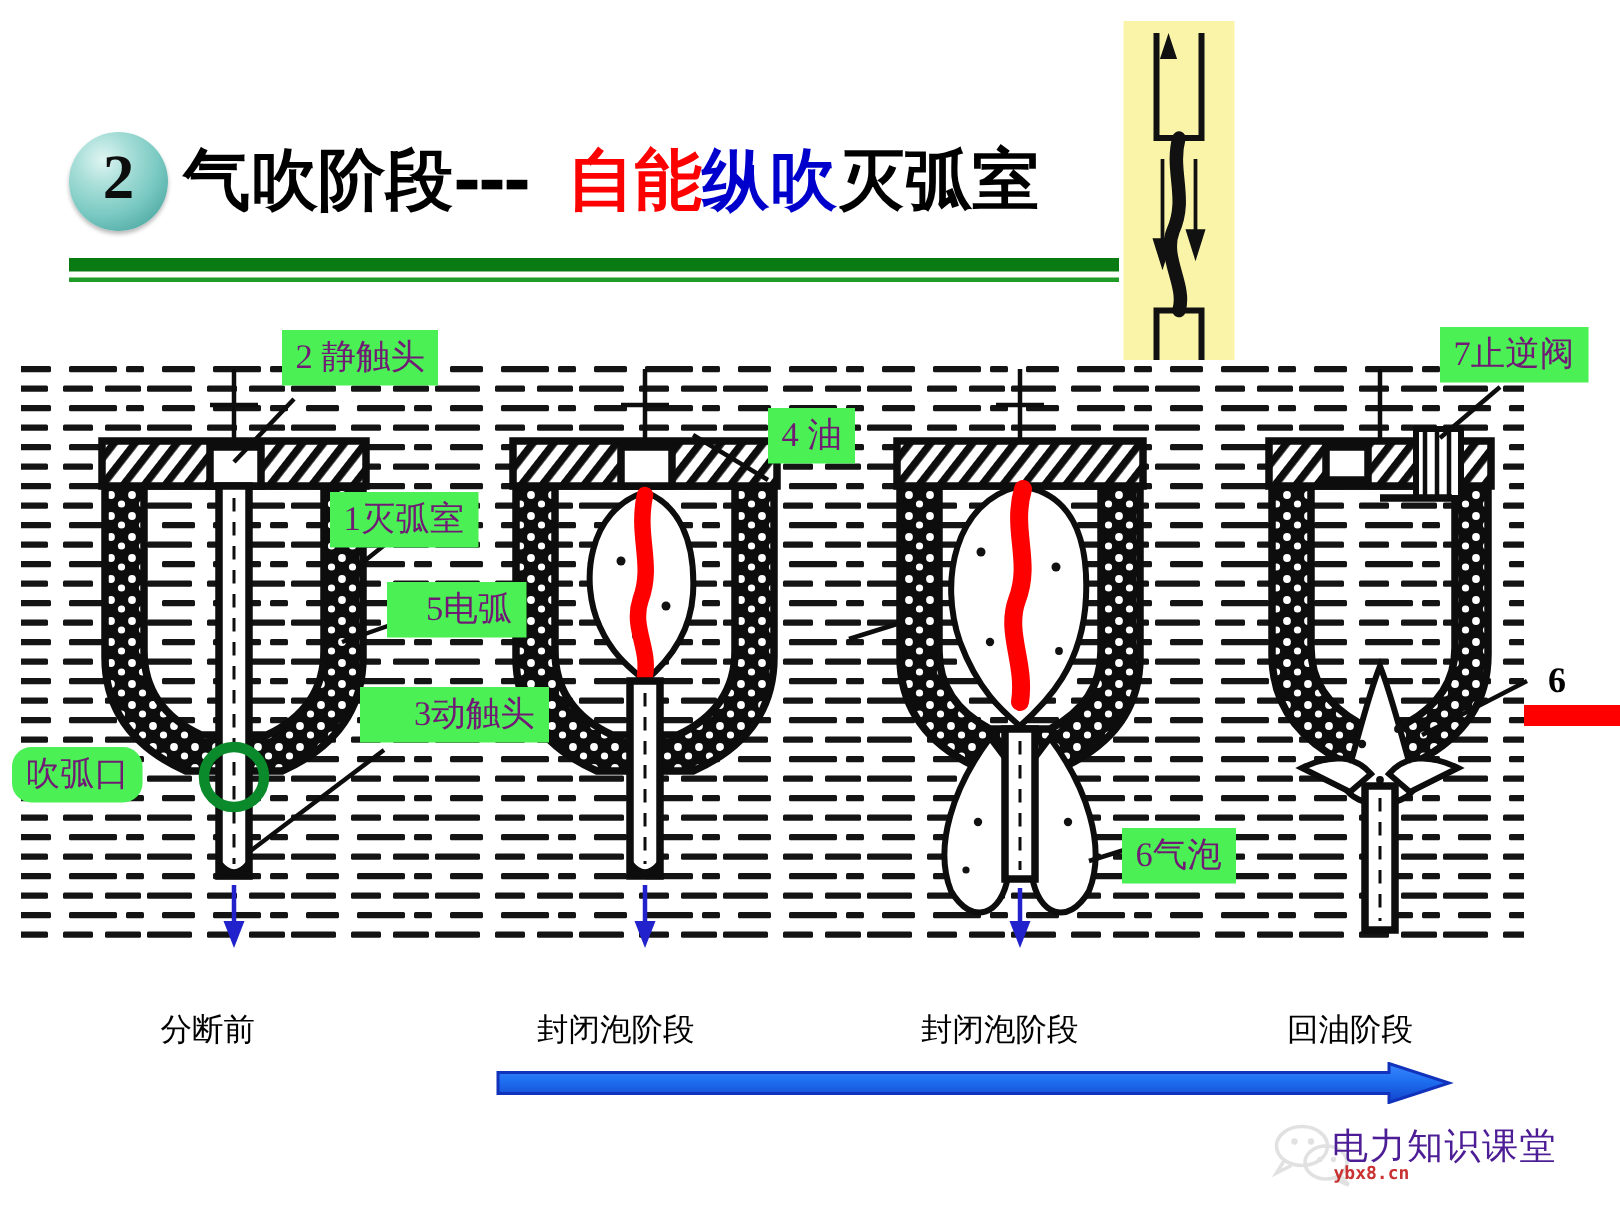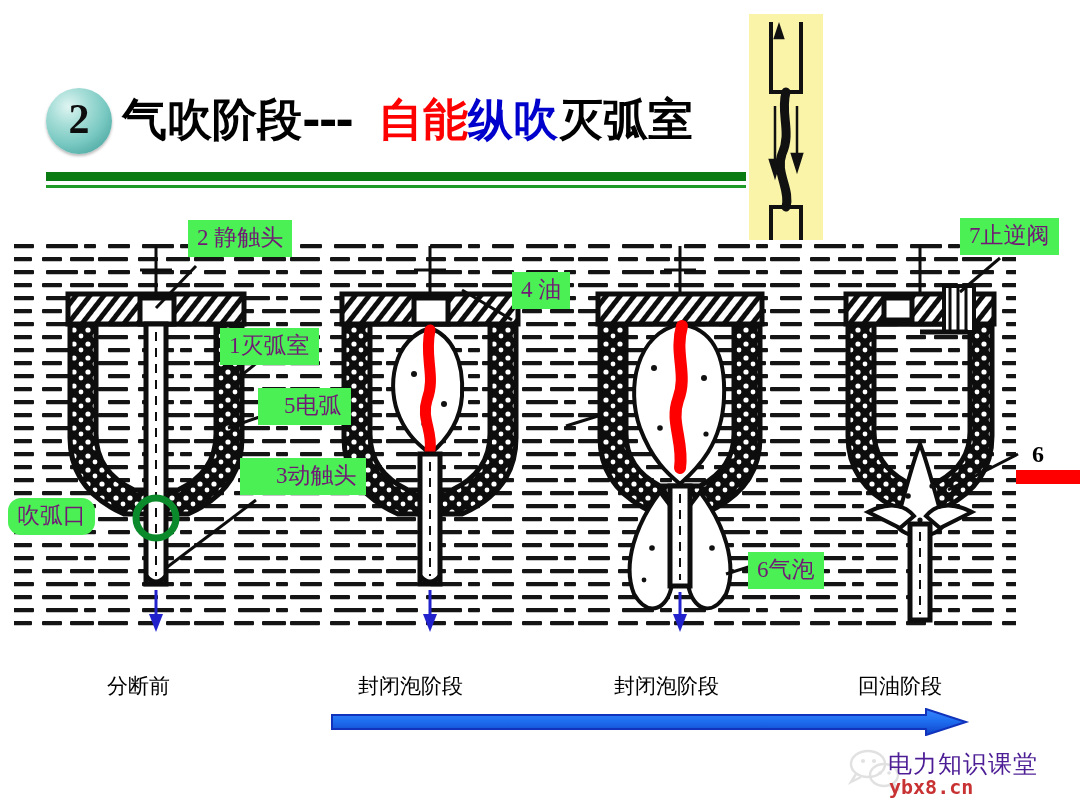--- a/index.html
+++ b/index.html
@@ -78,21 +78,21 @@
   
   .wm{position:absolute;left:846px;top:744px;width:226px;height:58px;opacity:.55;}
   .wm-text{
     position:absolute;left:888px;top:748px;
     font-family:"DejaVu Sans","Liberation Sans",sans-serif;
     font-size:24px;color:#4c1d95;white-space:nowrap;letter-spacing:1px;
   }
   .wm-url{
     position:absolute;left:889px;top:775px;
     font-family:"DejaVu Sans Mono","Liberation Mono",monospace;
-    font-size:20px;font-weight:700;color:#c83232;white-space:nowrap;
+    font-size:12px;font-weight:700;color:#c83232;white-space:nowrap;
   }
 </style>
 </head>
 <body>
 
 <div id="slide">
 
   <div class="badge">
     <span>2</span>
   </div>

